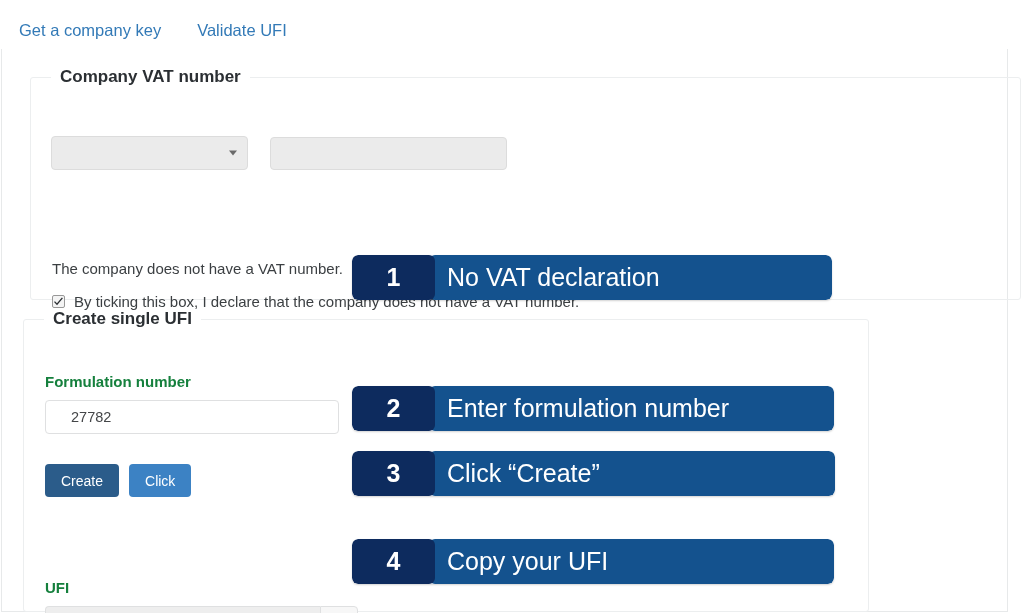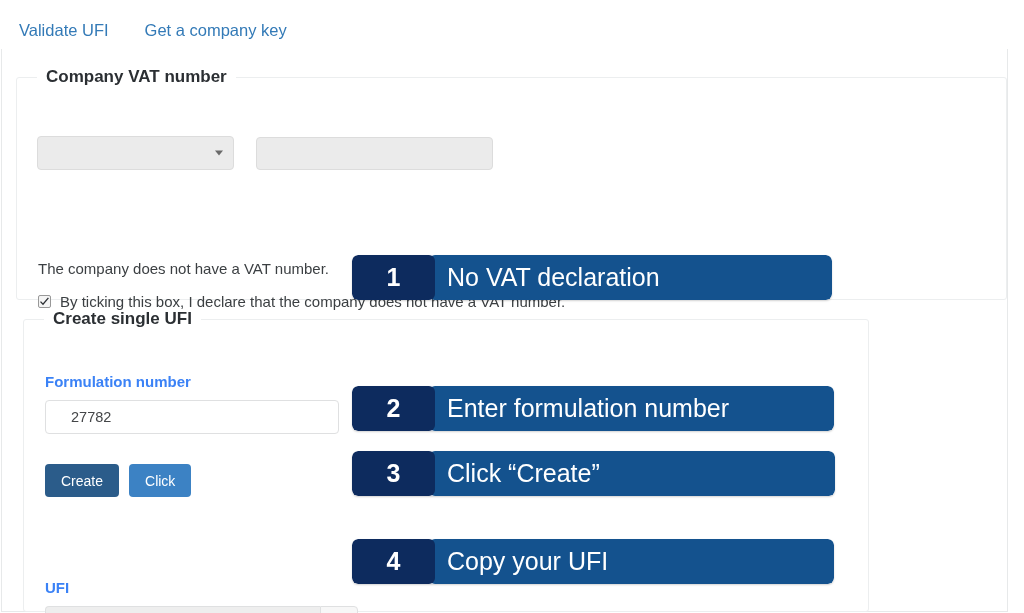--- a/index.html
+++ b/index.html
@@ -82,21 +82,21 @@
   fieldset.group > legend {
     font-size: 17px;
     font-weight: bold;
     color: #2b2f33;
     padding: 0 9px;
     margin-left: 20px;
     width: auto;
   }
 
   #vat-group {
-    left: 14px;
+    left: 28px;
     top: 18px;
     width: 991px;
     height: 233px;
   }
   #ufi-group {
     left: 21px;
     top: 260px;
     width: 846px;
     height: 303px;
   }
@@ -167,21 +167,21 @@
     flex: 0 0 auto;
     display: inline-block;
   }
   .cbox svg { position: absolute; left: 1px; top: 1px; }
 
   
   .field-label {
     position: absolute;
     font-size: 15px;
     font-weight: bold;
-    color: #3b82f6;
+    color: #15803d;
   }
   #formulation-label { left: 21px; top: 44px; }
   #ufi-label { left: 21px; top: 250px; }
 
   #formulation-input {
     position: absolute;
     left: 21px;
     top: 71px;
     width: 294px;
     height: 34px;
@@ -292,24 +292,24 @@
   #banner-3 { left: 352px; top: 451px; width: 483px; }
   #banner-4 { left: 352px; top: 539px; width: 482px; }
 </style>
 </head>
 <body>
 
 <div id="app">
 
   <div class="tabs">
     <div class="tab inactive">
-      <span>Validate UFI</span>
+      <span>Get a company key</span>
     </div>
     <div class="tab inactive">
-      <span>Get a company key</span>
+      <span>Validate UFI</span>
     </div>
   </div>
 
   <div class="panel">
 
     <fieldset class="group" id="vat-group">
       <legend>Company VAT number</legend>
 
       <div class="vat-row">
         <div class="vat-select">

